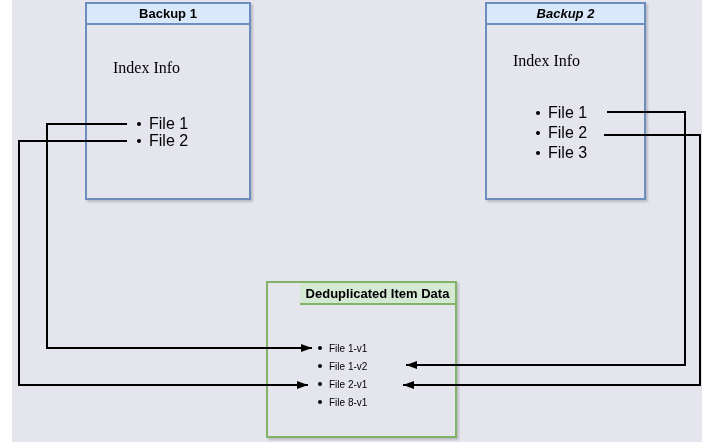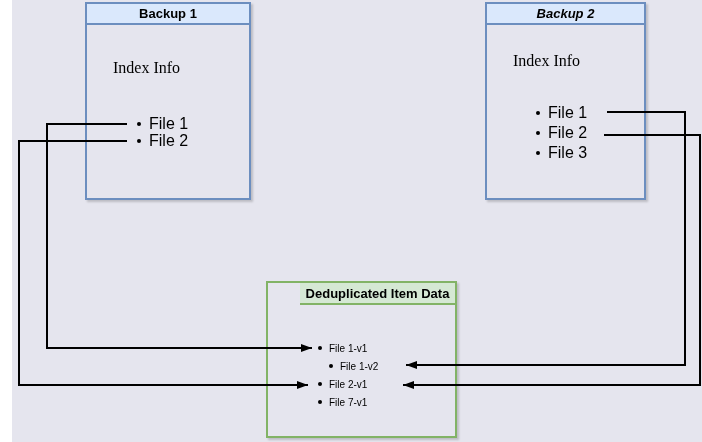--- a/index.html
+++ b/index.html
@@ -113,31 +113,31 @@
     <span>File 3</span>
   </div>
 
   <div class="node green" style="left:254px; top:281px; width:191px; height:157px;">
     <div class="titlebar">Deduplicated Item Data</div>
   </div>
   <div class="row small" style="left:306px; top:339px;">
     <span class="dot"></span>
     <span>File 1-v1</span>
   </div>
-  <div class="row small" style="left:317px; top:357px;justify-content:center;">
+  <div class="row small" style="left:306px; top:357px;justify-content:center;">
     <span class="dot"></span>
     <span>File 1-v2</span>
   </div>
   <div class="row small" style="left:306px; top:375px;justify-content:flex-end;">
     <span class="dot"></span>
     <span>File 2-v1</span>
   </div>
   <div class="row small" style="left:306px; top:393px;">
     <span class="dot"></span>
-    <span>File 7-v1</span>
+    <span>File 8-v1</span>
   </div>
 
   <svg class="connectors" width="702" height="442">
     <defs>
       <marker id="arw" markerUnits="userSpaceOnUse" markerWidth="12" markerHeight="10" refX="11" refY="5" orient="auto">
         <polygon points="0,1 11,5 0,9" fill="#000"></polygon>
       </marker>
     </defs>
     <path d="M115 124 H35 V348 H300" marker-end="url(#arw)"></path>
     <path d="M115 141 H7 V385 H296" marker-end="url(#arw)"></path>

